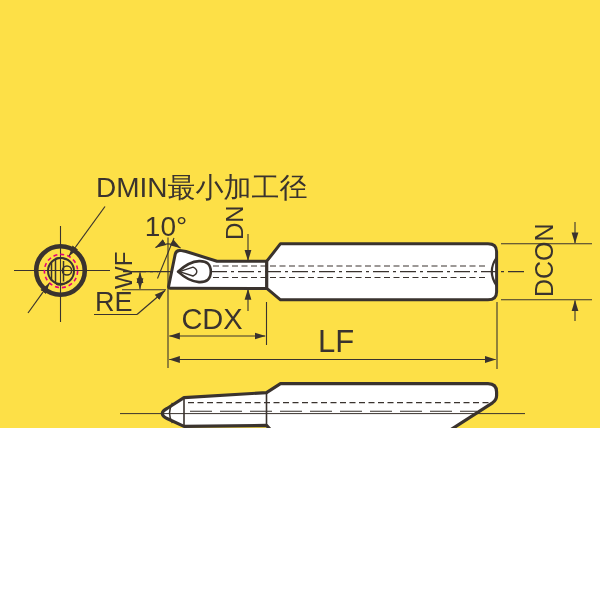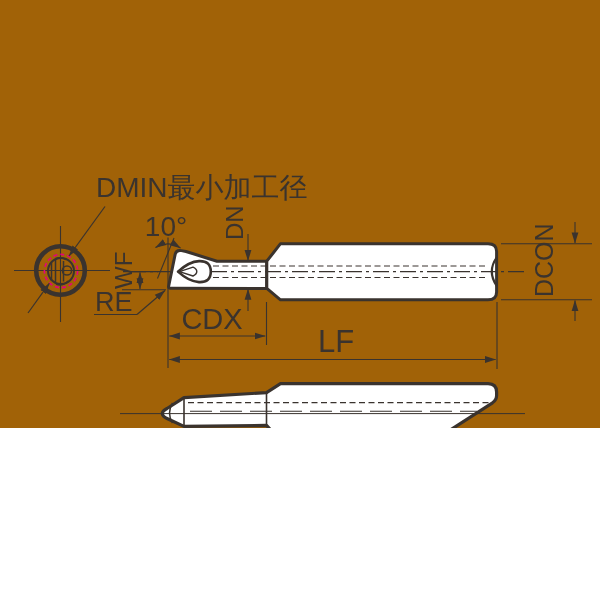--- a/index.html
+++ b/index.html
@@ -1,17 +1,17 @@
 <!DOCTYPE html>
 <html><head>
 <meta charset="utf-8">
 <style>
   html,body{margin:0;padding:0;background:#ffffff;}
   .canvas{
-    position:relative;width:600px;height:428px;background:#a16207;overflow:hidden;
+    position:relative;width:600px;height:428px;background:#fde047;overflow:hidden;
     font-family:"Liberation Sans","DejaVu Sans",sans-serif;
   }
   svg text{
     font-family:"Liberation Sans","DejaVu Sans",sans-serif;
     fill:#3a332e;
   }
 </style>
 </head>
 <body>
 

